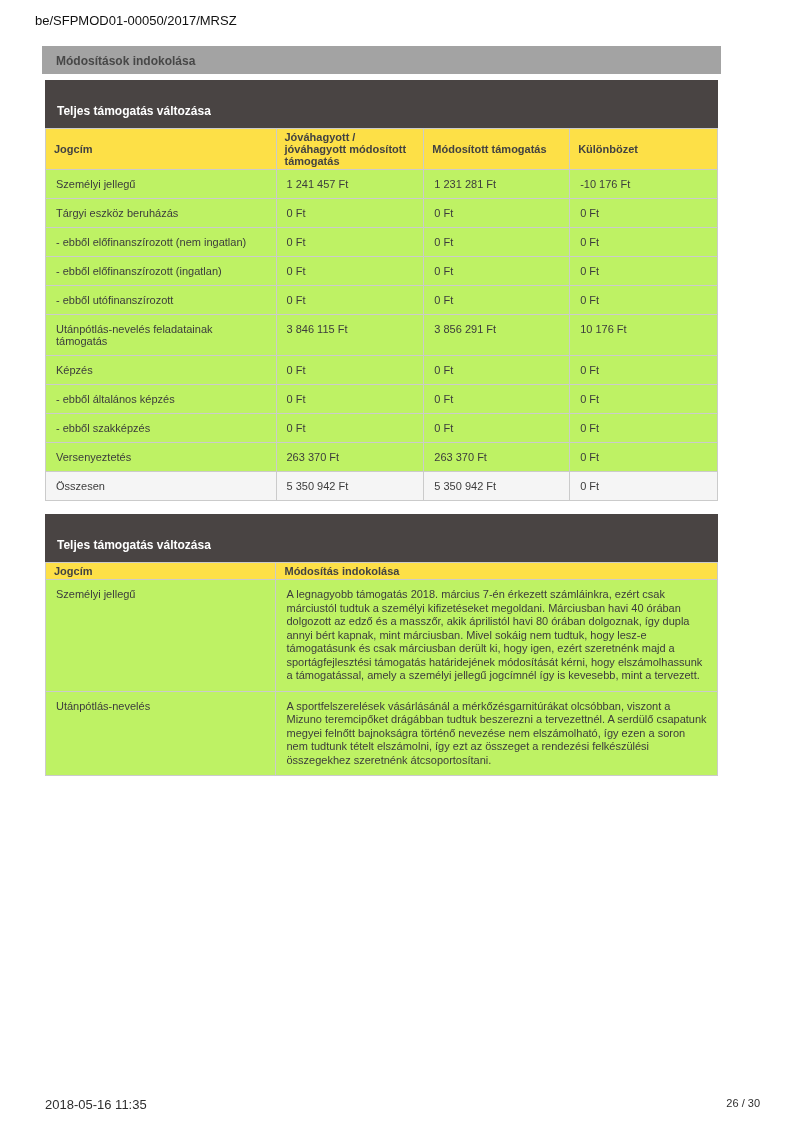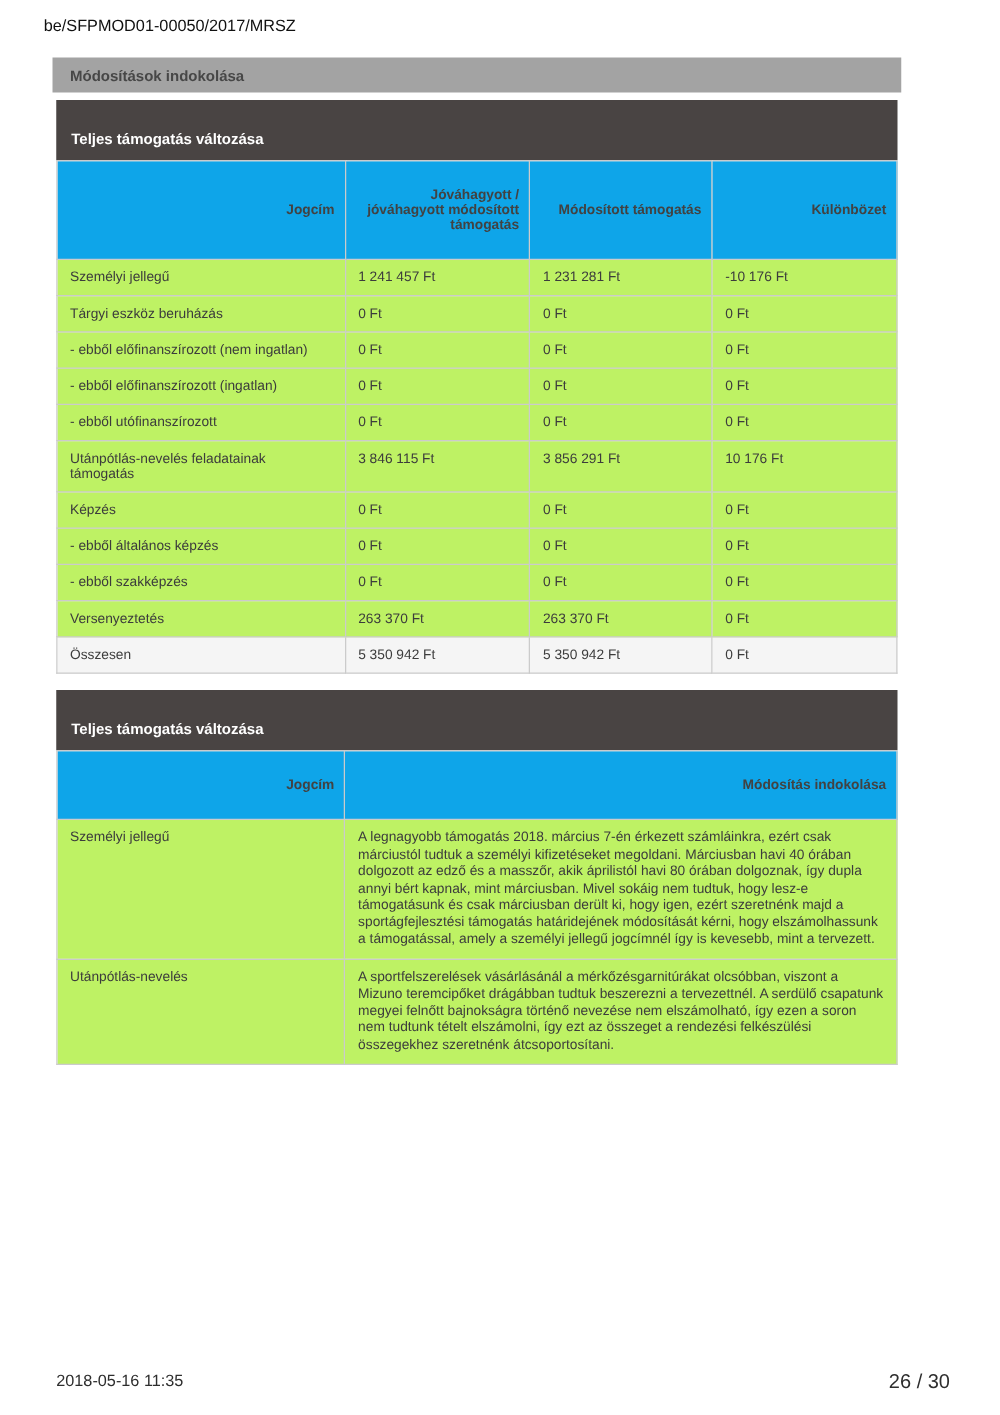--- a/index.html
+++ b/index.html
@@ -32,37 +32,37 @@
     width: 100%; border-collapse: collapse;
     table-layout: fixed;
     font-size: 11px;
   }
   th, td {
     border: 1px solid #cbcbcb;
     text-align: left; vertical-align: top;
     color: #3c3c3c;
   }
   th {
-    background: #0ea5e9;
-    font-weight: bold; text-align: right; vertical-align: middle;
-    padding: 21px 8px;
+    background: #fde047;
+    font-weight: bold; text-align: left; vertical-align: middle;
+    padding: 2px 8px;
     color: #424242;
   }
   td { padding: 8px 10px; background: #bef264; }
   tr.total-row td { background: #f5f5f5; }
   .gap { height: 13px; }
   .just-text { line-height: 13.5px; }
   td.label-cell { }
   .footer-timestamp {
     position: absolute; left: 45px; top: 1097px;
     font-size: 13px; color: #2e2e2e;
   }
   .footer-page {
     position: absolute; right: 40px; top: 1097px;
-    font-size: 16px; color: #2e2e2e;
+    font-size: 11px; color: #2e2e2e;
   }
 </style>
 </head>
 <body>
 
 <div class="page-title">be/SFPMOD01-00050/2017/MRSZ</div>
 
 <div class="doc">
 
   <div class="section-header">Módosítások indokolása</div>

